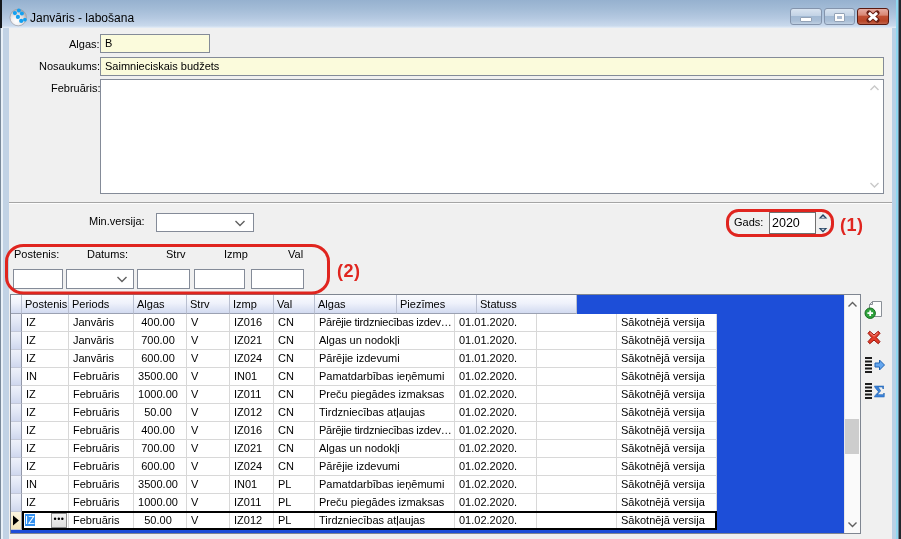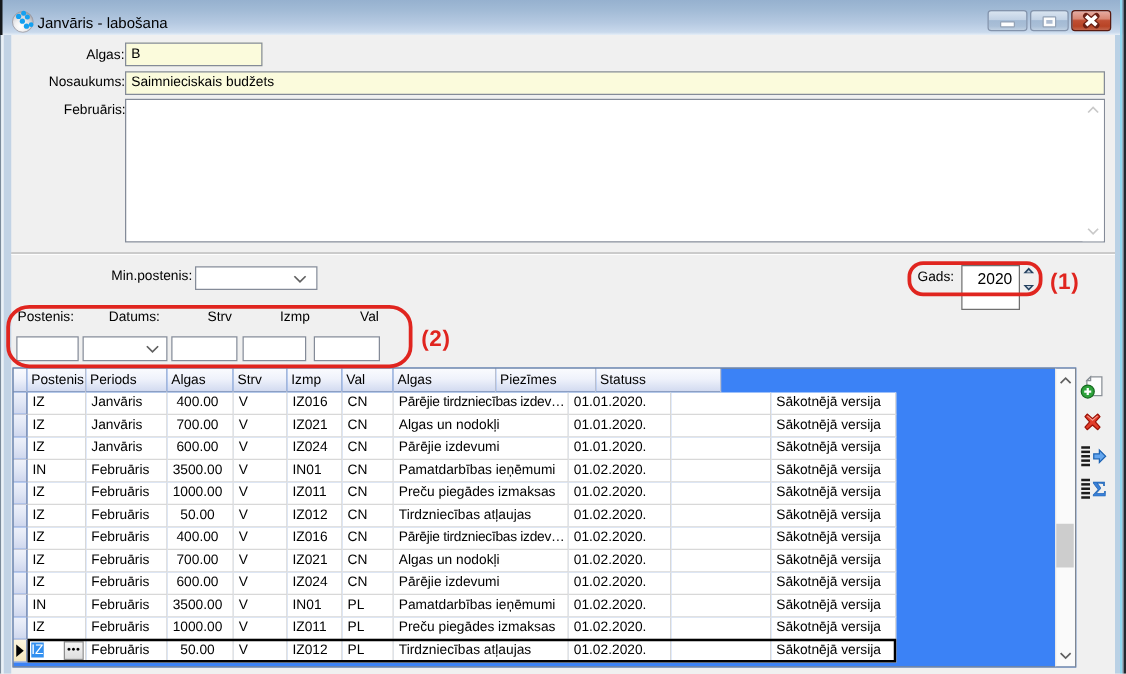--- a/index.html
+++ b/index.html
@@ -10,21 +10,21 @@
  line-height:17px;padding-left:4px;white-space:nowrap;overflow:hidden}
 .white{background:#fff}
 
 #titlebar{position:absolute;left:0;top:0;width:901px;height:28px;
  background:linear-gradient(to bottom,#96b1cf 0%,#a2bbd6 30%,#b5c9e1 65%,#c9d9ec 92%,#e6eef7 100%)}
 .capbtn{position:absolute;top:8px;height:17px;border-radius:3px;border:1px solid #8494ac;
  background:linear-gradient(to bottom,#d9e4f0 0%,#c2d2e5 45%,#a3bad4 50%,#aabfd7 80%,#c0d0e2 100%)}
 #btnclose{background:linear-gradient(to bottom,#e6aca2 0%,#d98875 40%,#c04f33 50%,#b84426 80%,#c2654c 100%);
  border:1px solid #5a1a10}
 
-#grid{position:absolute;left:10px;top:294px;width:851px;height:240px;border:1px solid #7f8691;background:#3b82f6}
+#grid{position:absolute;left:10px;top:294px;width:851px;height:240px;border:1px solid #7f8691;background:#1d4ed8}
 .hrow{display:flex;height:19px}
 .drow{display:flex;height:18px}
 .hc{background:linear-gradient(to bottom,#fafbfe 0%,#eff2fb 45%,#dfe5f5 75%,#d2daf0 100%);
  border-right:1px solid #b9bfd0;border-bottom:1px solid #9ba1b2;line-height:18px;
  padding-left:3px;white-space:nowrap;overflow:hidden;flex:none}
 .gut{background:linear-gradient(to bottom,#eef1fa 0%,#e0e6f5 50%,#cfd7ee 100%);
  border-right:1px solid #9297a8;border-bottom:1px solid #c3c8d8;flex:none;position:relative}
 .dc{border-right:1px solid #d8d8d8;border-bottom:1px solid #d8d8d8;line-height:17px;
  padding-left:4px;white-space:nowrap;overflow:hidden;flex:none;background:#fff}
 .num{text-align:center;padding-right:4px;padding-left:0}
@@ -81,27 +81,27 @@
 <div class="fld white" style="left:100px;top:79px;width:784px;height:115px"></div>
 <div class="abs" style="left:866px;top:80px;width:17px;height:113px;background:#fff"></div>
 <svg class="abs" style="left:869px;top:84px" width="11" height="8">
     <polyline points="1.5,6 5.5,2 9.5,6" stroke="#c9c9c9" stroke-width="1.4" fill="none"></polyline>
   </svg>
 <svg class="abs" style="left:869px;top:181px" width="11" height="8">
     <polyline points="1.5,2 5.5,6 9.5,2" stroke="#c9c9c9" stroke-width="1.4" fill="none"></polyline>
   </svg>
 <div class="abs" style="left:9px;top:202px;width:883px;height:1px;background:#a5a5a5"></div>
 <div class="abs" style="left:9px;top:203px;width:883px;height:1px;background:#fdfdfd"></div>
-<div class="lbl" style="left:89px;top:216px">Min.postenis:</div>
+<div class="lbl" style="left:89px;top:216px">Min.versija:</div>
 <div class="fld white" style="left:156px;top:213px;width:98px;height:19px"></div>
 <svg class="abs" style="left:234px;top:219px" width="12" height="8">
     <polyline points="1.5,2 6,6.5 10.5,2" class="chev"></polyline>
   </svg>
 <div class="lbl" style="left:734px;top:217px">Gads:</div>
-<div class="abs white" style="left:769px;top:212px;width:47px;height:36px;border:1px solid #707070;font-size:12.5px;line-height:20px;padding-left:12px">2020</div>
+<div class="abs white" style="left:769px;top:212px;width:47px;height:22px;border:1px solid #707070;font-size:12.5px;line-height:20px;padding-left:2px">2020</div>
 <svg class="abs" style="left:818px;top:213px" width="10" height="21" viewBox="0 0 10 21">
 <path d="M5,1 L9.3,5.6 L0.7,5.6 Z" fill="#24415f"></path>
 <path d="M3.1,4.9 L6.9,4.9 L5,2.9 Z" fill="#c8d4e2"></path>
 <path d="M5,19.6 L0.7,15 L9.3,15 Z" fill="#24415f"></path>
 <path d="M3.1,15.7 L6.9,15.7 L5,17.7 Z" fill="#c8d4e2"></path>
 </svg>
 <div class="lbl" style="left:14px;top:249px">Postenis:</div>
 <div class="lbl" style="left:87px;top:249px">Datums:</div>
 <div class="lbl" style="left:166px;top:249px">Strv</div>
 <div class="lbl" style="left:224px;top:249px">Izmp</div>

